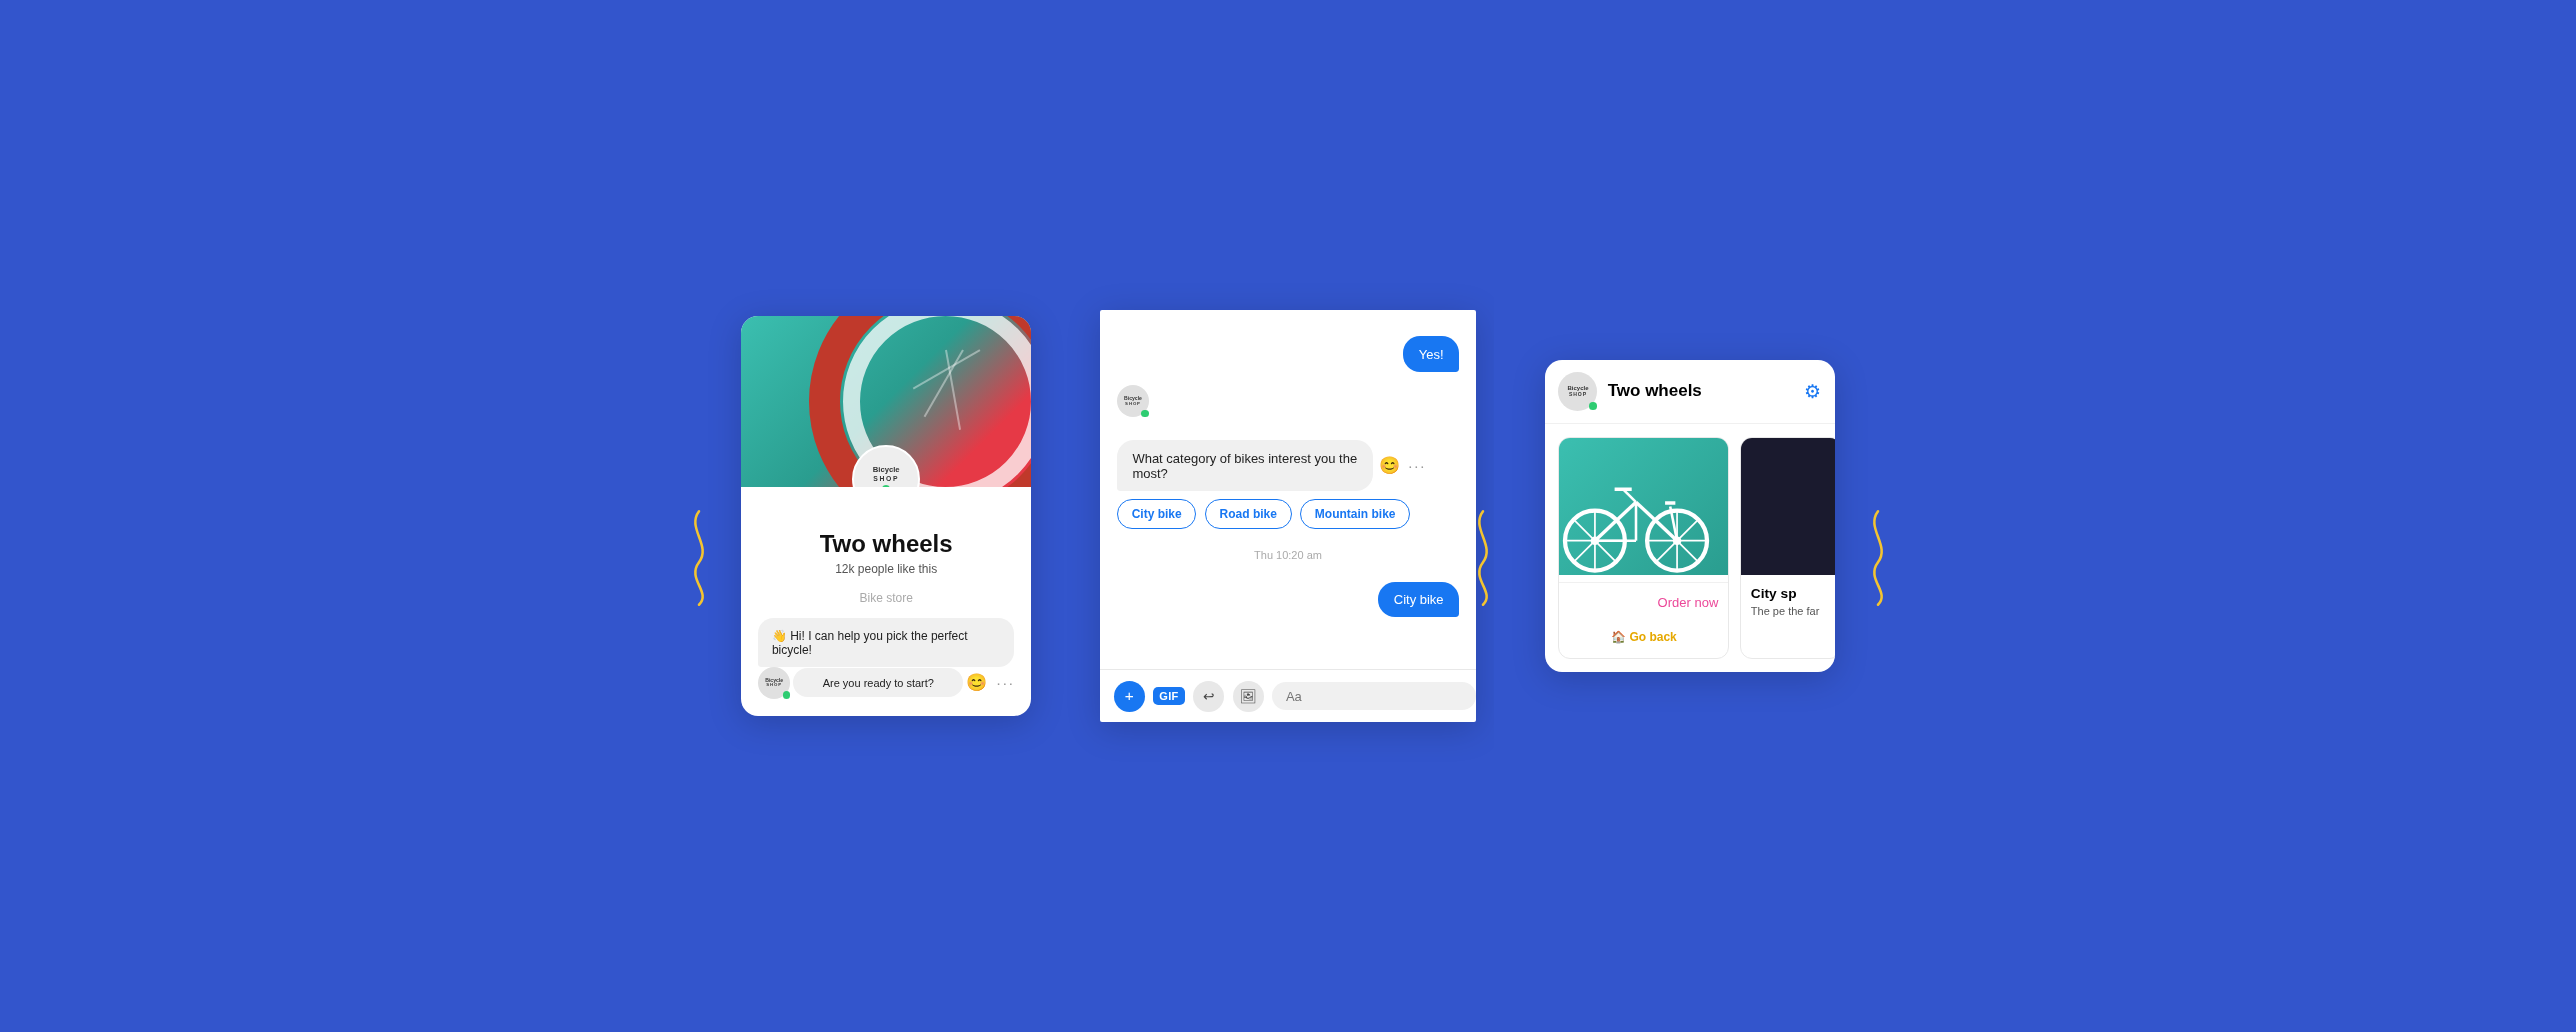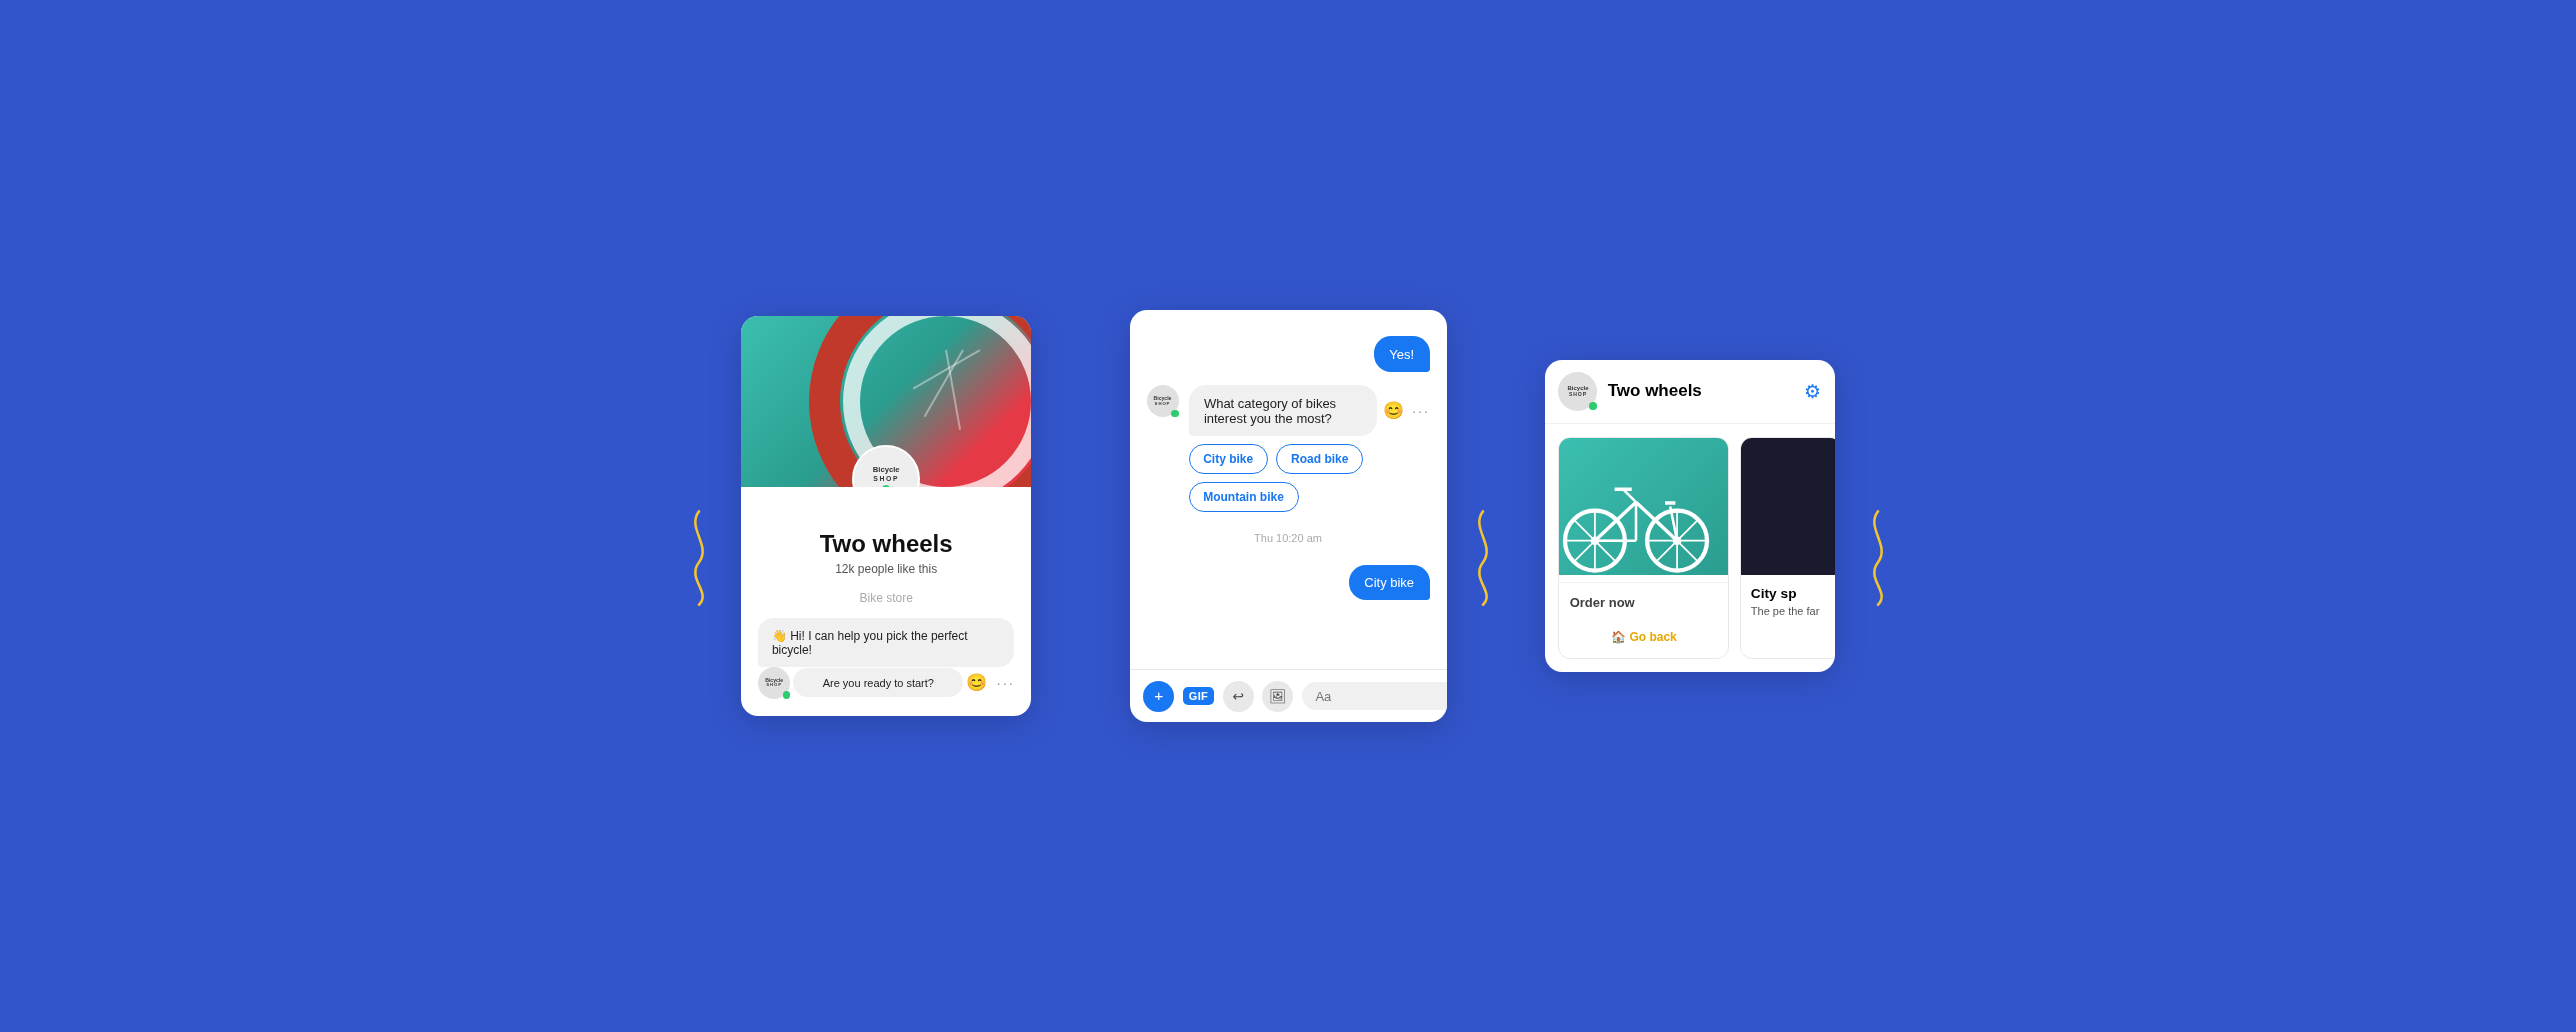--- a/index.html
+++ b/index.html
@@ -170,38 +170,39 @@
       background: #3355cc;
       flex: 1.1;
       display: flex;
       align-items: center;
       justify-content: center;
       padding: 26px 8.5px;
       position: relative;
     }
     .chat-window {
       background: #fff;
-      border-radius: 17px;
-      width: 317px;
+      border-radius: 2px;
+      width: 376px;
       box-shadow: 0 6.8px 34px rgba(0,0,0,0.18);
       overflow: hidden;
       display: flex;
       flex-direction: column;
     }
     .chat-messages {
       padding: 26px 17px 17px;
       display: flex;
       flex-direction: column;
       gap: 13.7px;
       min-height: 359px;
     }
     .msg-row-left {
       display: flex;
       align-items: flex-start;
-      gap: 10px;
+      gap: 23px;
+      flex-direction: column;
     }
     .msg-row-right {
       display: flex;
       justify-content: flex-end;
     }
     .msg-bubble-blue {
       background: #1877f2;
       color: #fff;
       border-radius: 17px 17px 3.4px 17px;
       padding: 10.2px 15.4px;
@@ -404,24 +405,24 @@
     .product-card-actions {
       padding: 0 10.2px 10.2px;
       display: flex;
       flex-direction: column;
       gap: 5.1px;
       border-top: 0.9px solid #f0f0f0;
       margin-top: 6.8px;
       padding-top: 8.5px;
     }
     .order-btn {
-      color: #404040;
-      font-weight: 700;
+      color: #ec4899;
+      font-weight: 400;
       font-size: 13px;
-      text-align: left;
+      text-align: right;
       cursor: pointer;
       padding: 3.4px 0;
     }
     .go-back-btn {
       color: #e6a800;
       font-weight: 600;
       font-size: 12px;
       text-align: center;
       cursor: pointer;
       padding: 3.4px 0;

